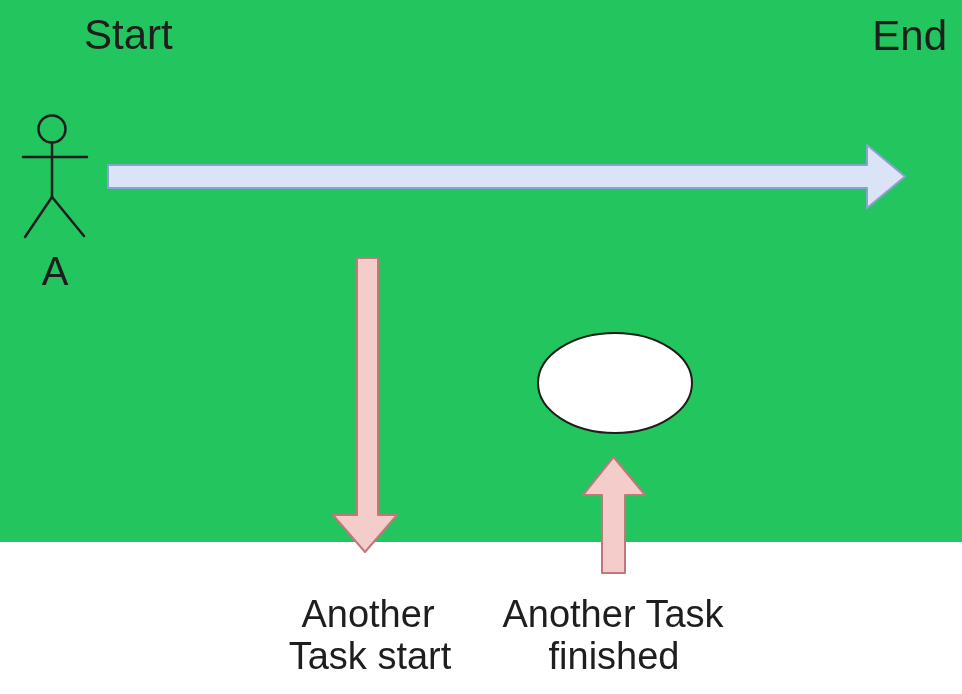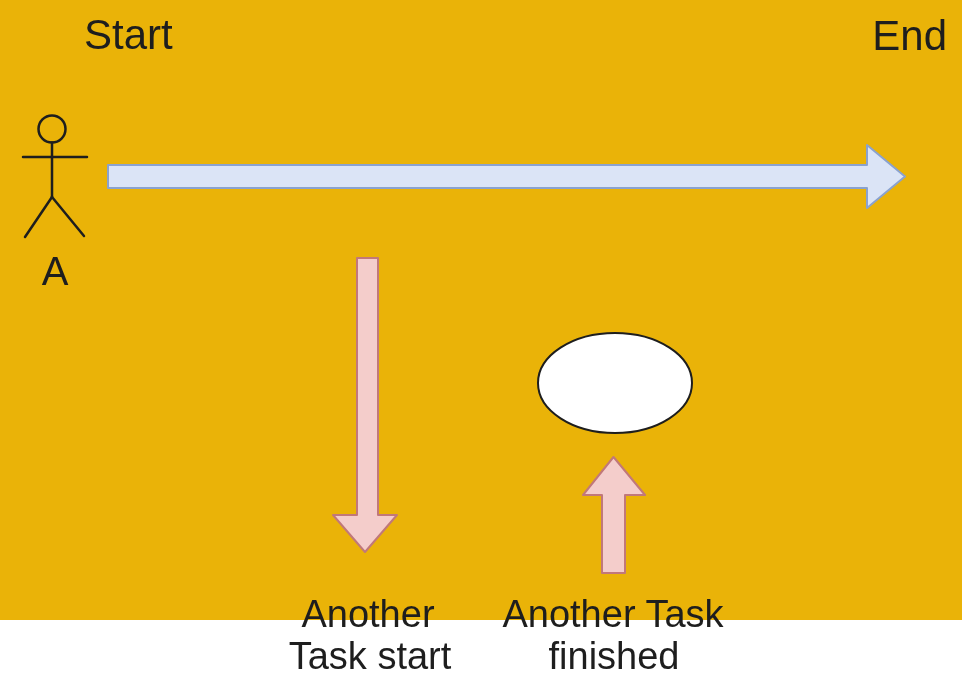--- a/index.html
+++ b/index.html
@@ -6,22 +6,22 @@
     margin: 0;
     padding: 0;
     background: #ffffff;
     width: 962px;
     height: 694px;
     overflow: hidden;
   }
   .canvas {
     position: relative;
     width: 962px;
-    height: 620px;
-    background: #eab308;
+    height: 542px;
+    background: #22c55e;
   }
   svg {
     display: block;
   }
   text {
     font-family: "Liberation Sans", sans-serif;
     font-weight: 400;
   }
   .heading-text { font-size: 42px; }
   .actor-text   { font-size: 40px; }

